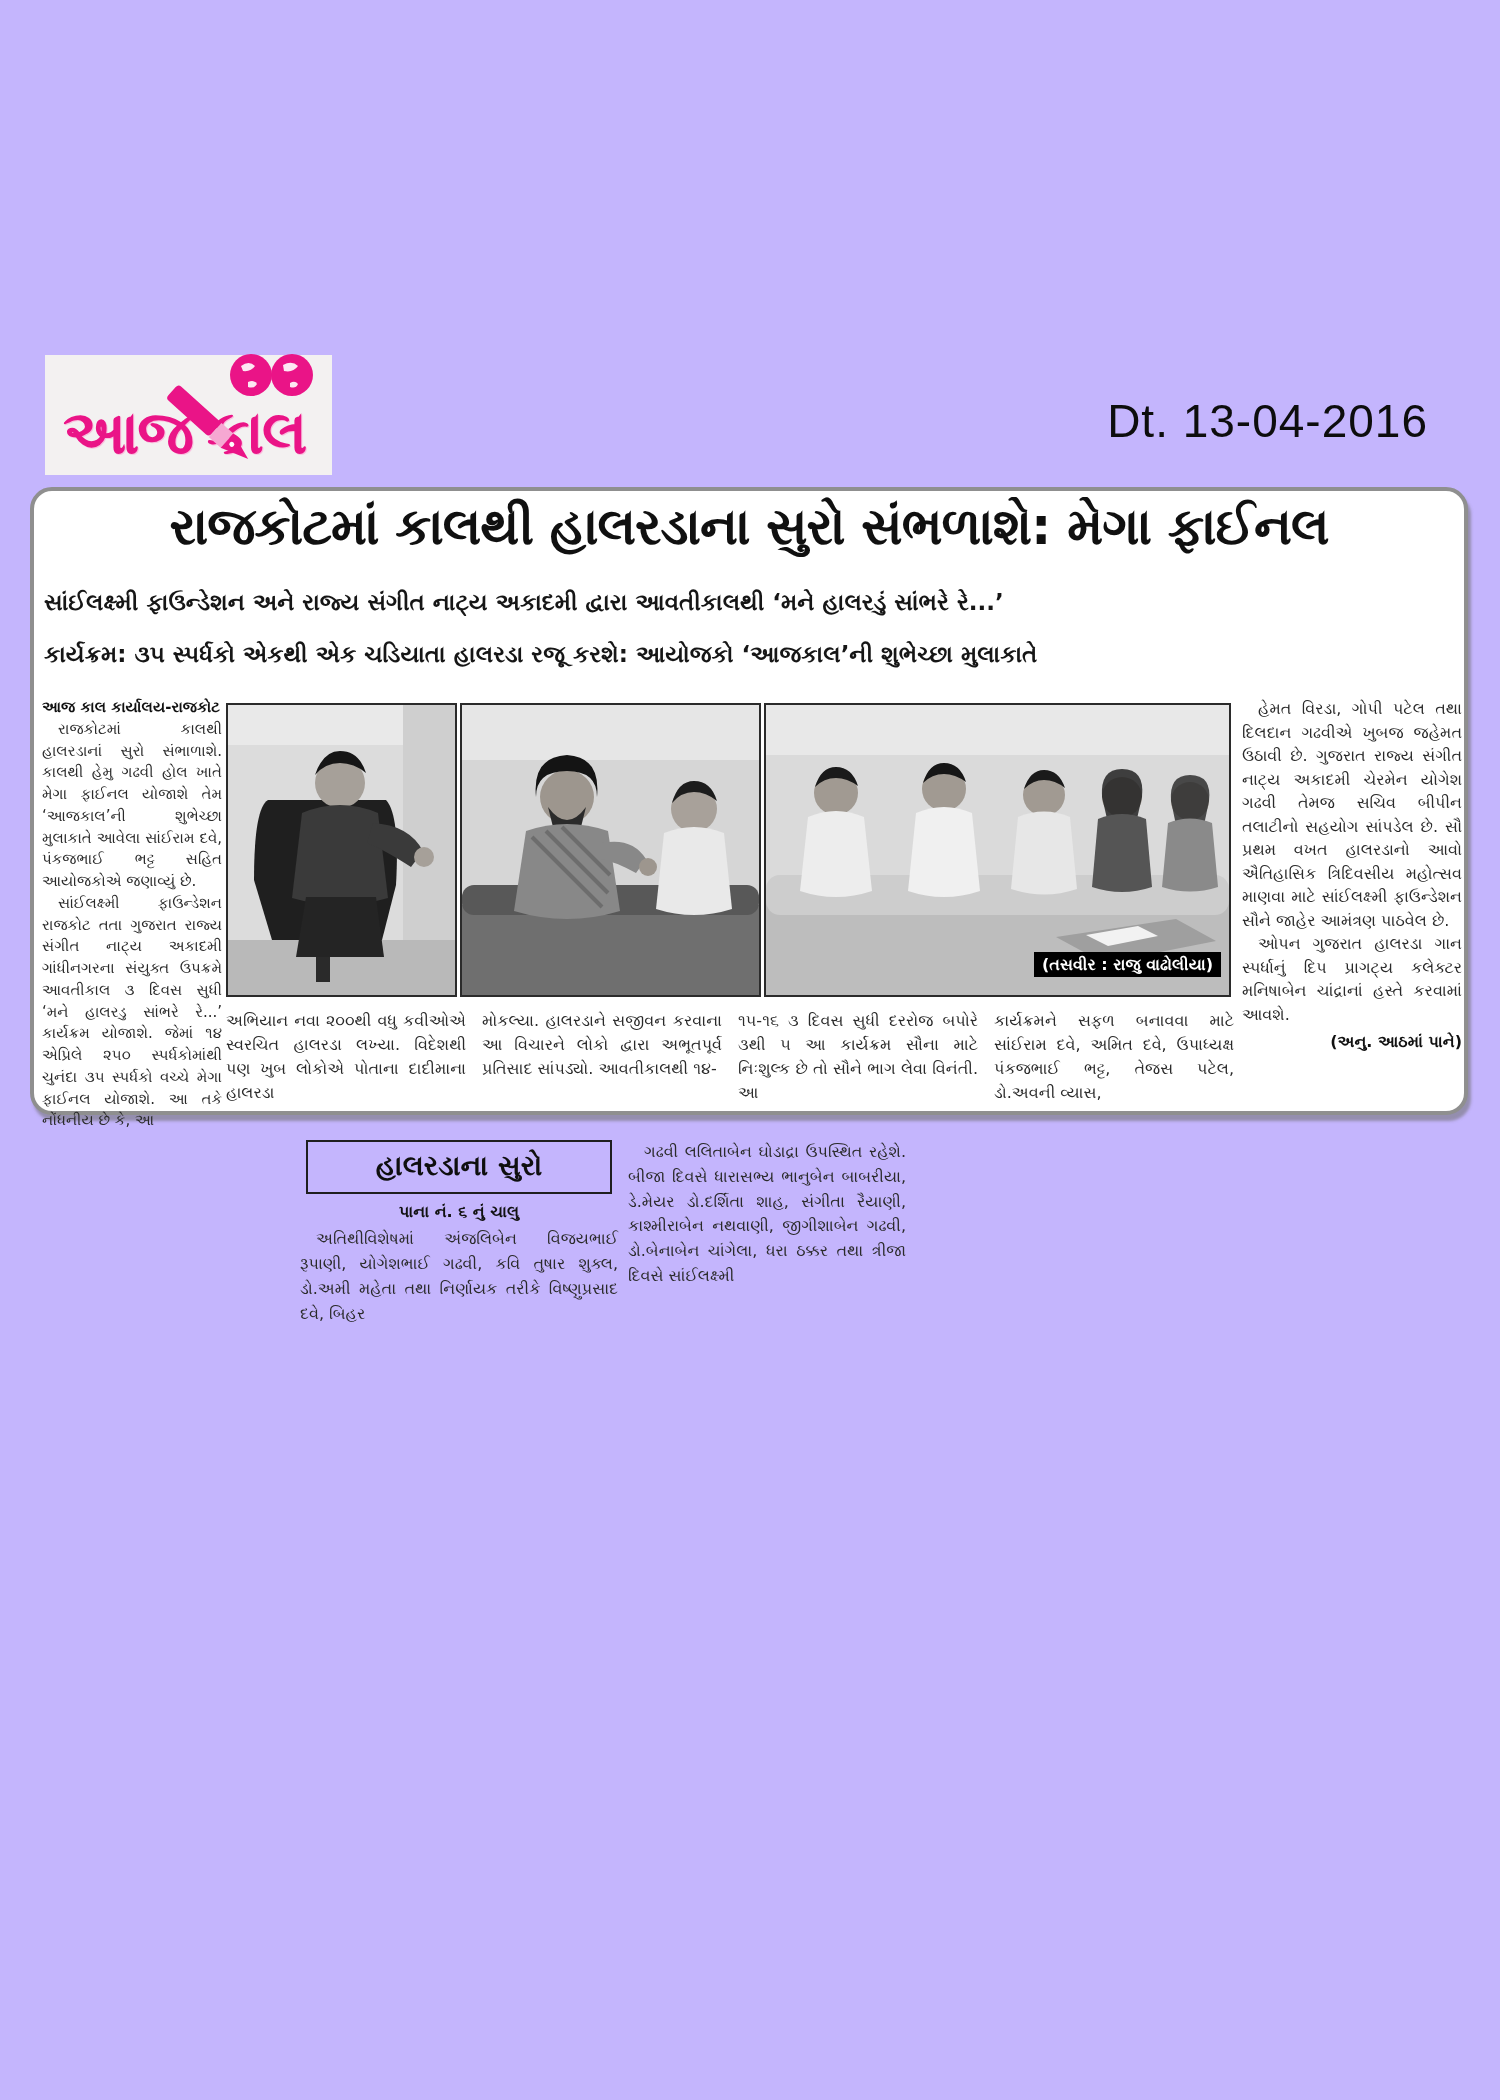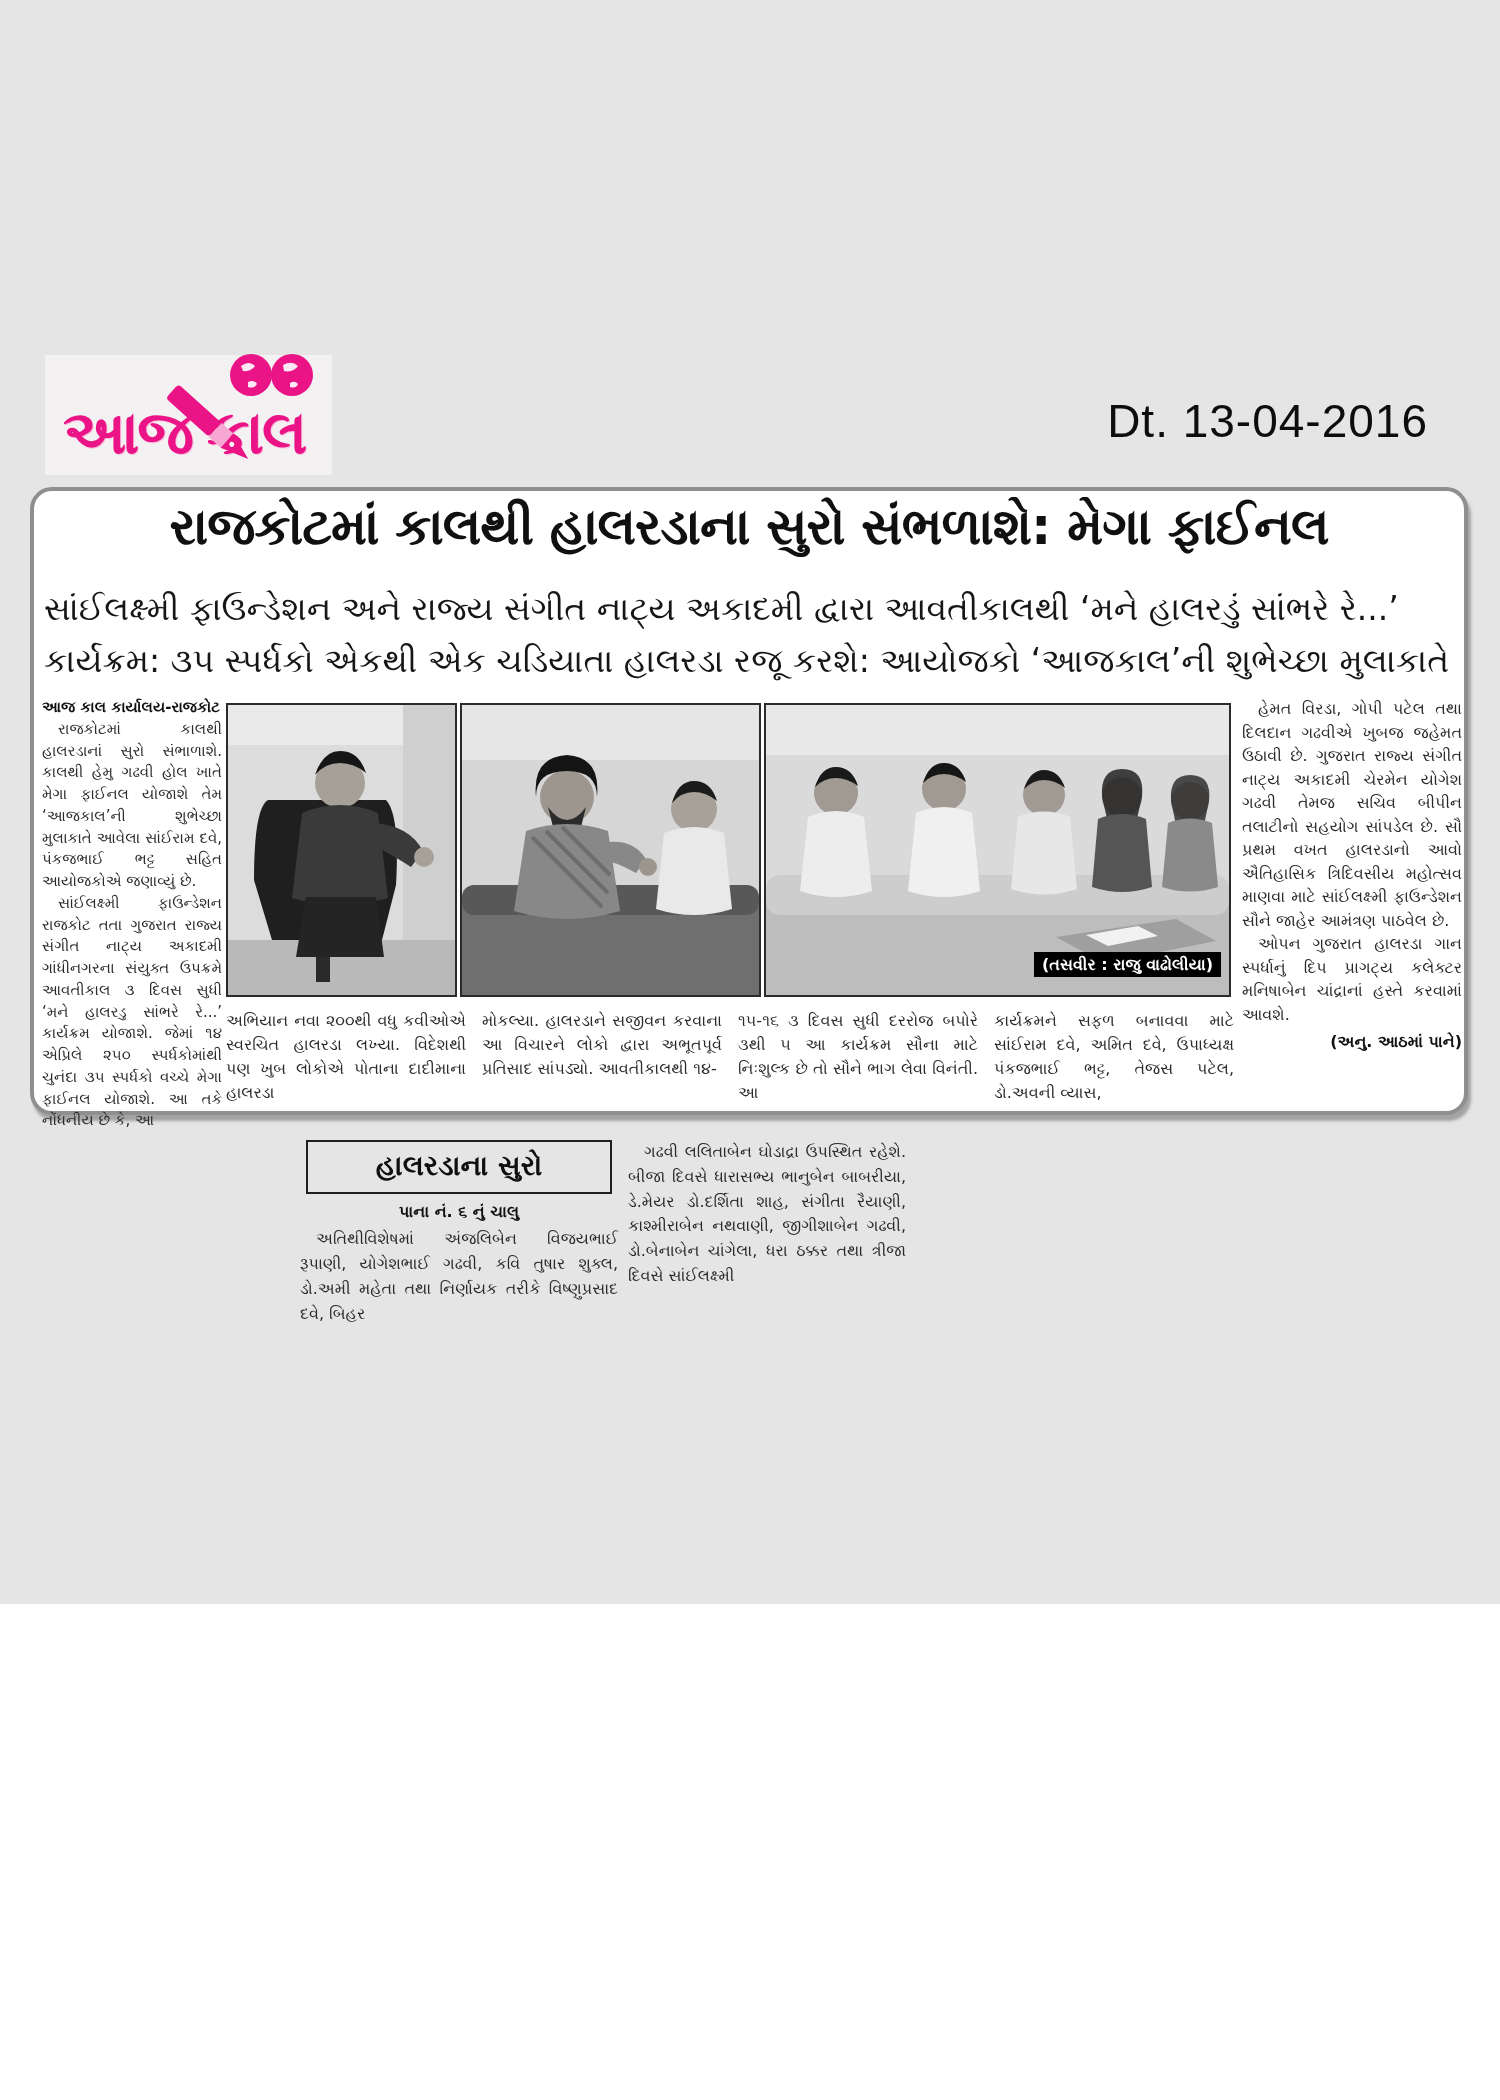--- a/index.html
+++ b/index.html
@@ -1,18 +1,18 @@
 <!DOCTYPE html>
 <html><head>
 <meta charset="utf-8">
 <style>
   * { margin:0; padding:0; box-sizing:border-box; }
   html,body { background:#ffffff; }
   .page {
-    position:relative; width:1500px; height:1604px; background:#e5e5e5;
+    position:relative; width:1500px; height:2100px; background:#c4b5fd;
     font-family:"DejaVu Sans","Liberation Sans",sans-serif; color:#1c1c1c;
     overflow:hidden;
   }
 
   
   .logo-box {
     position:absolute; left:45px; top:355px; width:287px; height:120px;
     background:#f3f1f1;
   }
   .logo-word { position:absolute; font-weight:bold; color:#ea1487;
@@ -30,22 +30,22 @@
   .article-box {
     position:absolute; left:30px; top:487px; width:1438px; height:628px;
     background:#ffffff; border:4px solid #8f8f8f; border-radius:22px;
     box-shadow:3px 6px 3px rgba(110,110,110,0.55);
   }
   .headline {
     position:absolute; left:10px; right:10px; top:6px; text-align:center;
     font-size:51px; font-weight:bold; color:#101010; letter-spacing:-1px;
     white-space:nowrap; overflow:hidden;
   }
-  .subhead { position:absolute; left:10px; right:10px; font-weight:normal;
-    color:#161616; font-size:33px; white-space:nowrap; overflow:hidden; }
+  .subhead { position:absolute; left:10px; right:10px; font-weight:bold;
+    color:#161616; font-size:23px; white-space:nowrap; overflow:hidden; }
   .subhead.s1 { top:98px; }
   .subhead.s2 { top:150px; }
 
   .col-text { text-align:justify; color:#2a2a2a; }
   .left-col {
     position:absolute; left:8px; top:206px; width:180px; font-size:15px;
     line-height:1.45;
   }
   .dateline { text-align:left; font-weight:bold; font-size:15px; color:#111; }
   .left-col p, .right-col p { text-indent:16px; }

